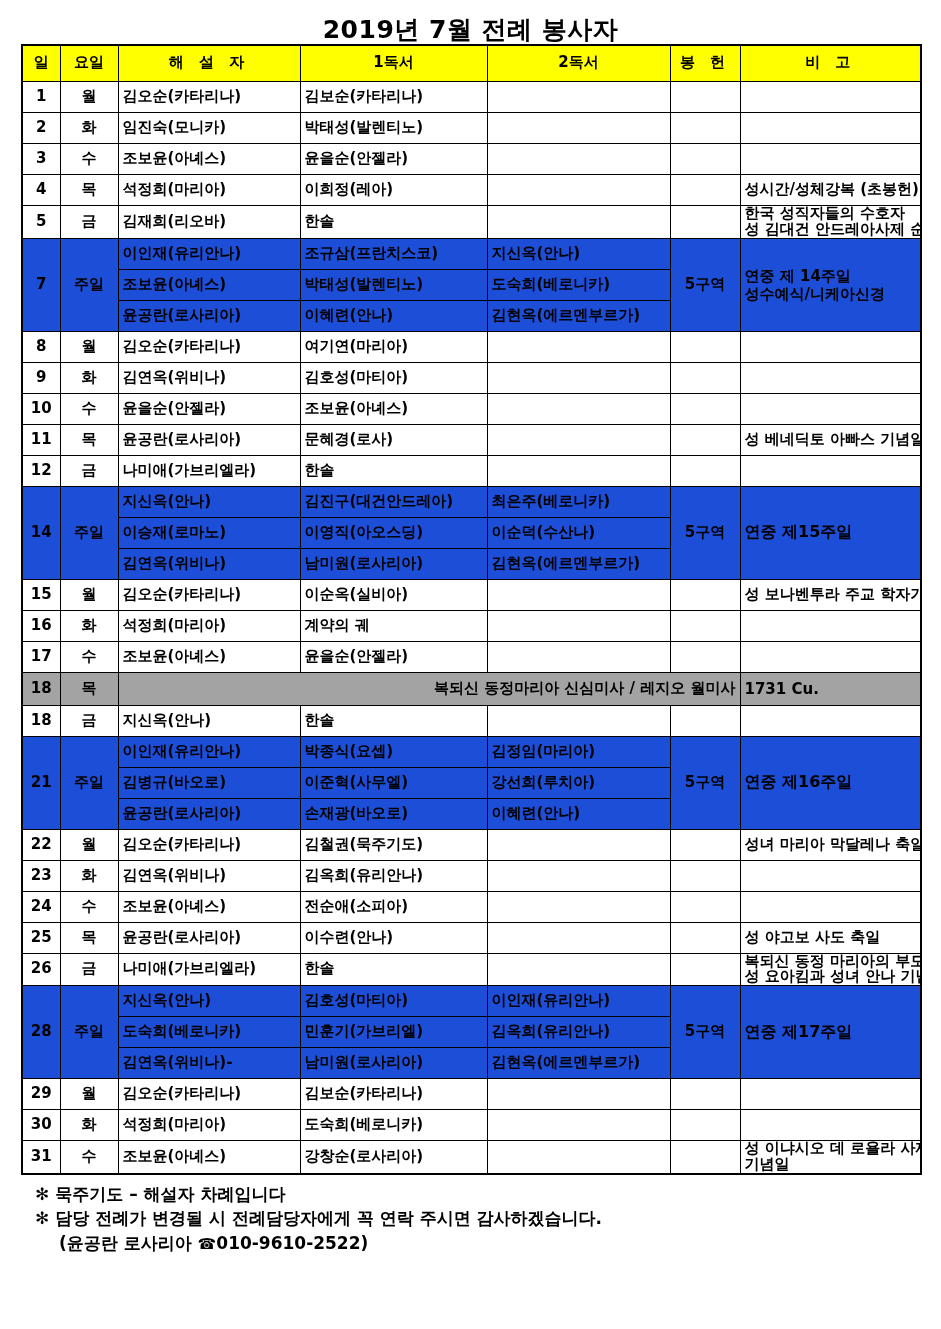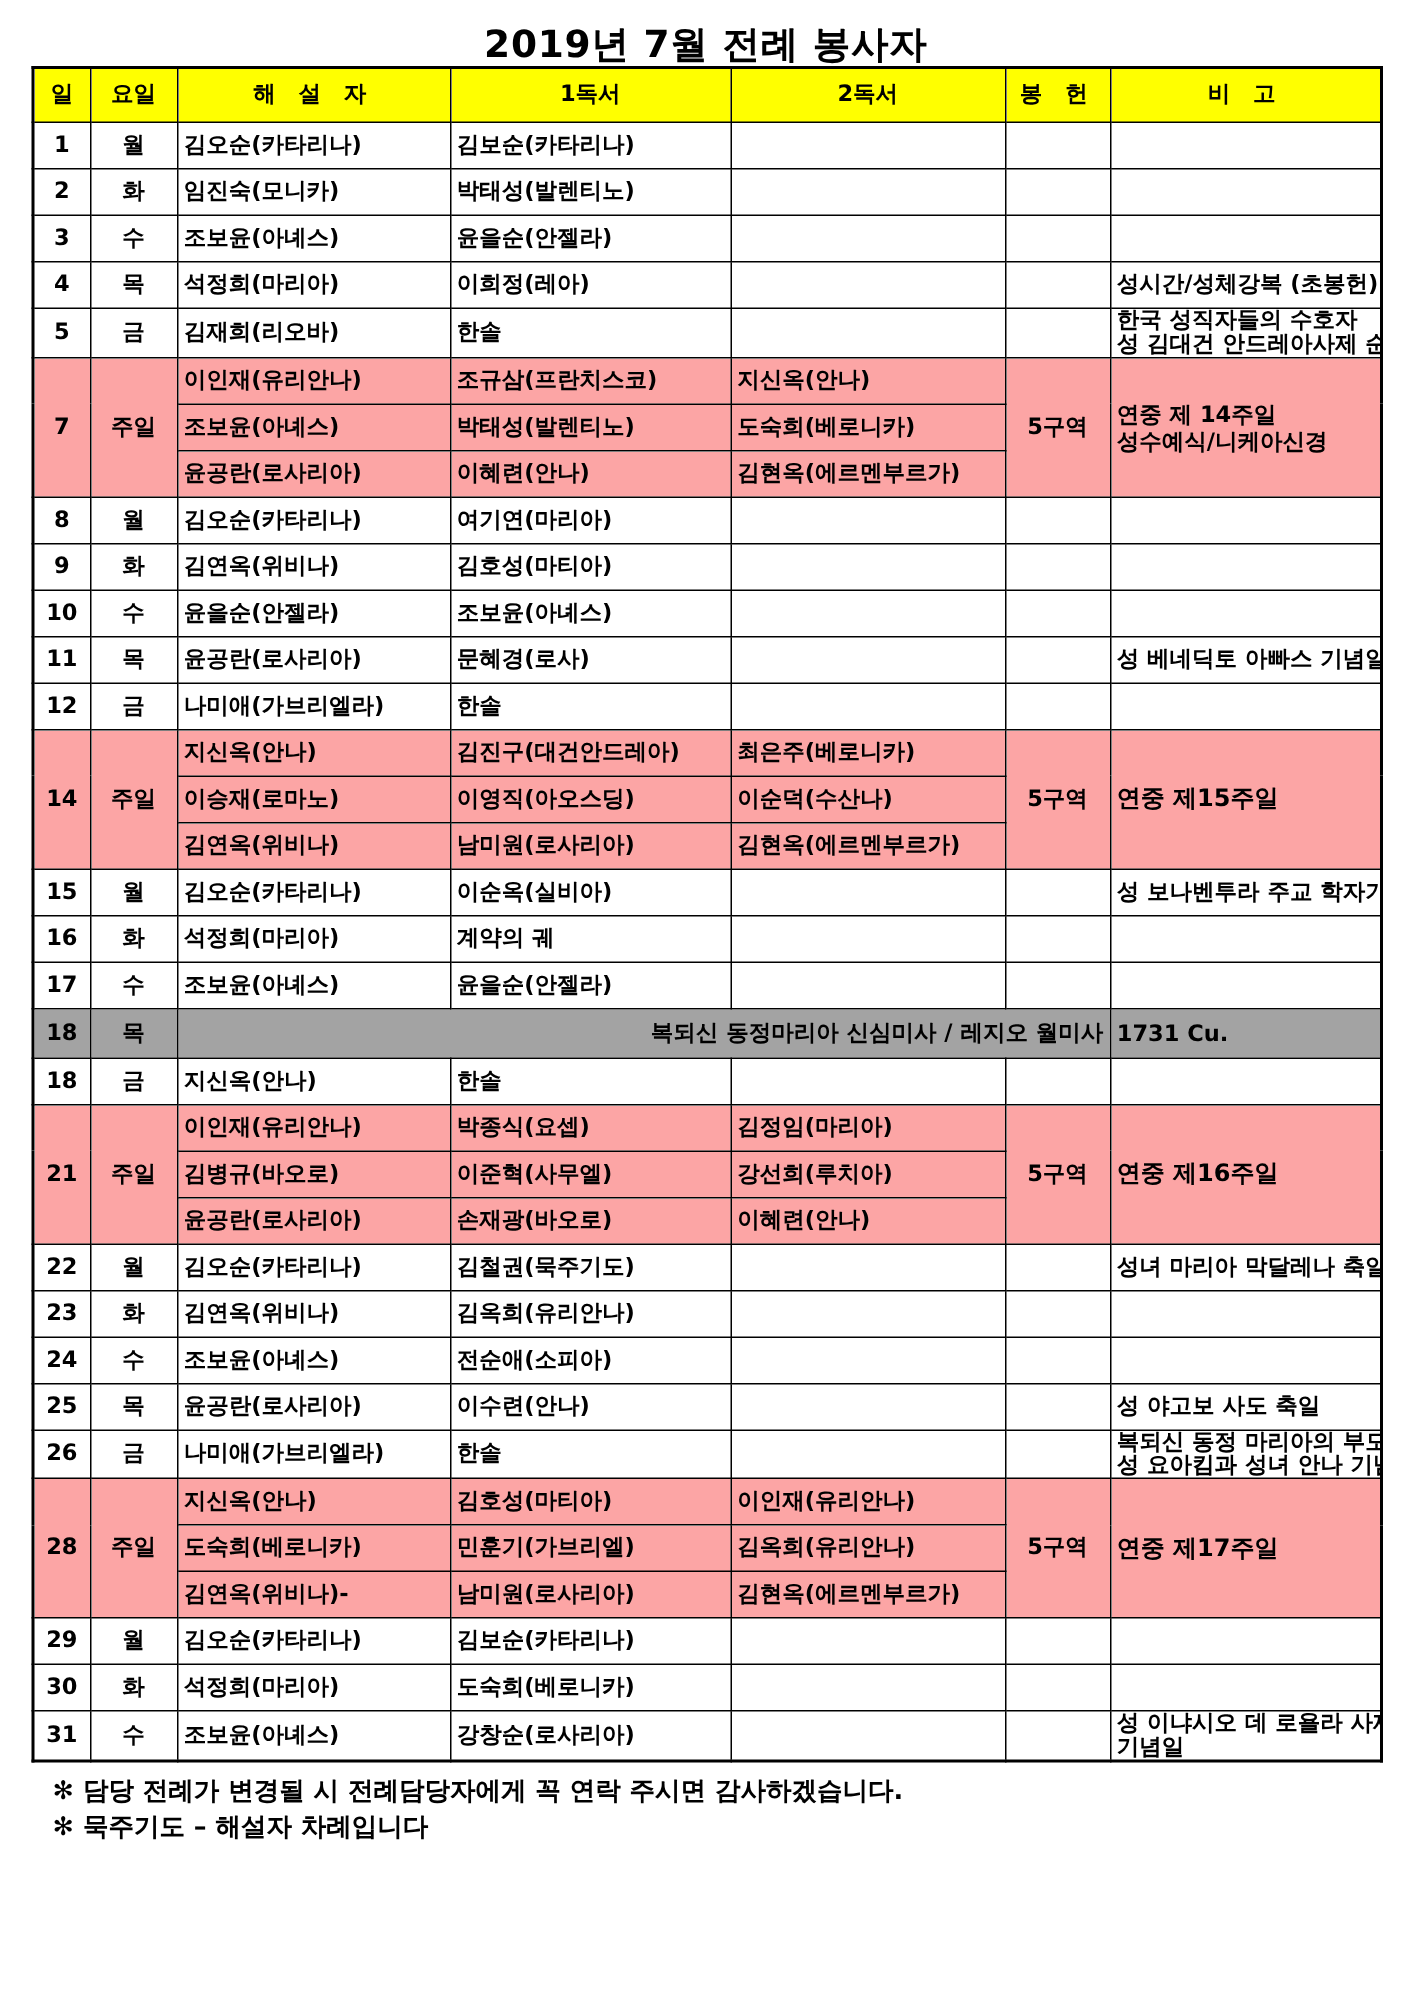--- a/index.html
+++ b/index.html
@@ -101,21 +101,21 @@
   td.remark.big {
     font-size: 16px;
   }
   td.remark.med {
     font-size: 15px;
     line-height: 1.2;
   }
   td.empty { }
 
   tr.weekday td { height: 31px; background: #ffffff; }
-  tr.sunday  td { background: #fca5a5; height: 31px; }
+  tr.sunday  td { background: #1d4ed8; height: 31px; }
 
   tr.specialrow td { height: 33px; background: #a3a3a3; }
   td.span-wide {
     text-align: right;
     padding-left: 7px;
     font-size: 17px;
   }
 
   
   .notes {
@@ -448,20 +448,23 @@
             <td class="name empty"></td>
             <td class="offering empty"></td>
             <td class="remark">성 이냐시오 데 로욜라 사제<br>기념일</td>
           </tr>
         </tbody>
     </table>
   </div>
 
   <div class="notes">
     <div class="note-line">
+      <span class="star">✻</span><span>묵주기도 – 해설자 차례입니다</span>
+    </div>
+    <div class="note-line">
       <span class="star">✻</span><span>담당 전례가 변경될 시 전례담당자에게 꼭 연락 주시면 감사하겠습니다.</span>
     </div>
-    <div class="note-line">
-      <span class="star">✻</span><span>묵주기도 – 해설자 차례입니다</span>
+    <div class="note-sub">
+      <span>(윤공란 로사리아 </span><span class="phone-icon">☎</span><span>010-9610-2522)</span>
     </div>
   </div>
 
 </div>
 
 </body></html>

